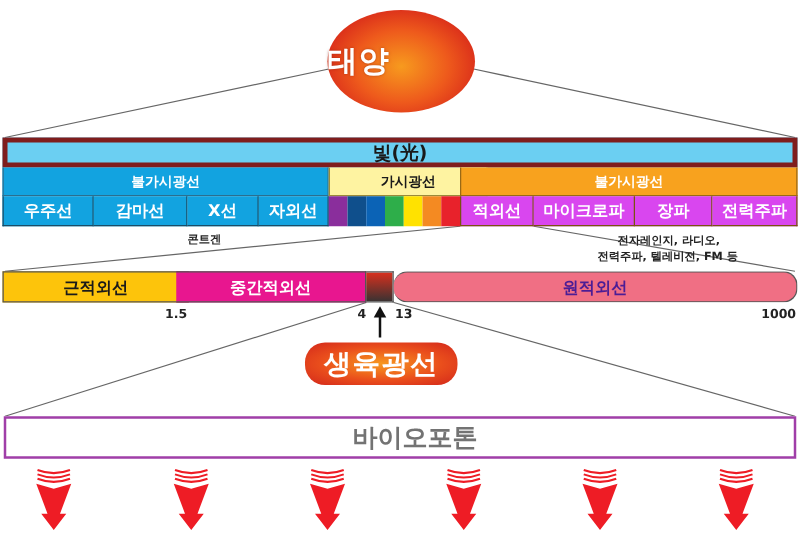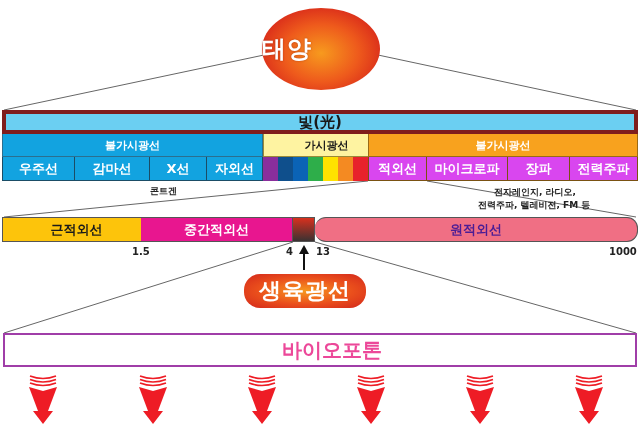--- a/index.html
+++ b/index.html
@@ -40,21 +40,21 @@
   .growth {
     left: 244px; top: 274px; width: 122px; height: 34px; border-radius: 16px;
     background: radial-gradient(ellipse at 50% 50%, #f7981f 0%, #ea4f1c 55%, #d2261b 100%);
     color: #fff; font-weight: bold; font-size: 22px; display: flex; align-items: center; justify-content: center;
     letter-spacing: 1px;
   }
   .bio {
     left: 3px; top: 333px; width: 634px; height: 34px; border: 2px solid #a03ea8; background: #fff;
     display: flex; align-items: center; justify-content: center; gap: 14px;
   }
-  .bio-title { font-size: 20px; font-weight: bold; color: #ec4899; margin-left: 24px; }
+  .bio-title { font-size: 20px; font-weight: bold; color: #737373; margin-left: 24px; }
   .bio-sub { font-size: 13px; color: #1a1a1a; }
 
   .arrow { position: absolute; top: 373px; width: 34px; height: 52px; }
 </style>
 </head>
 <body>
 
 <svg class="lines" viewBox="0 0 640 431">
   <g stroke="#666" stroke-width="1" fill="none">
     <line x1="264" y1="55" x2="4" y2="110"></line>

